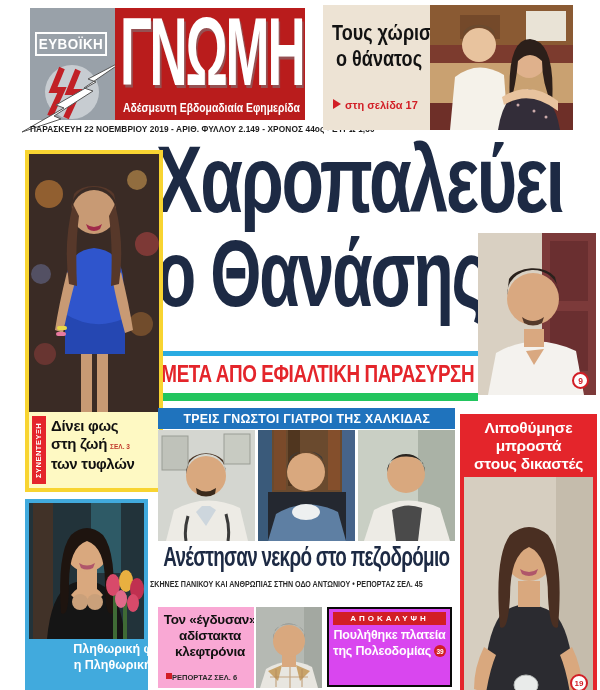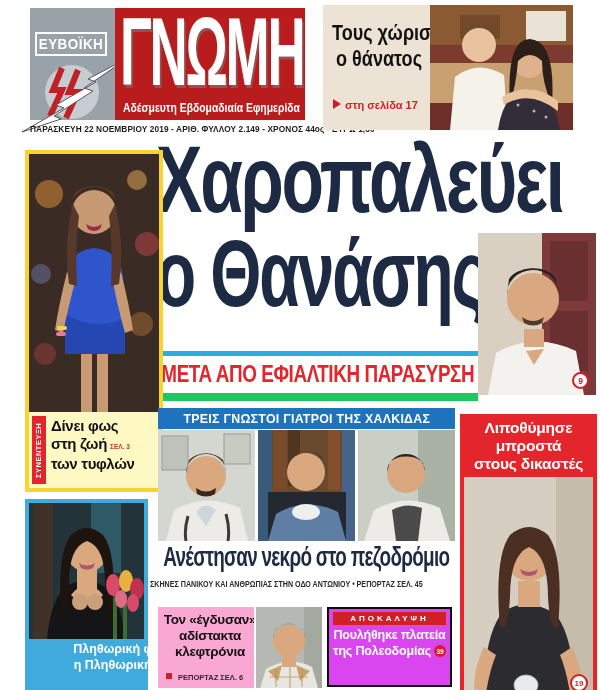--- a/index.html
+++ b/index.html
@@ -92,21 +92,21 @@
   #marietta-box{left:25px;top:499px;width:115px;height:183px;border:4px solid #41aadd;background:#41aadd;}
   #marietta-photo{left:0;top:0;width:115px;height:136px;}
   #marietta-caption{position:absolute;left:8px;top:138px;width:115px;text-align:right;color:#fff;
     font-weight:bold;font-size:12.5px;line-height:16px;margin-left:27px;}
   #marietta-ref{font-size:6.5px;margin-left:4px;}
 
   
   #theft-box{left:158px;top:607px;width:164px;height:81px;background:#f9a8d4;}
   #theft-title{position:absolute;left:5px;top:5px;width:94px;text-align:center;color:#111;
     font-weight:bold;font-size:13.5px;line-height:16px;letter-spacing:-.3px;}
-  #theft-ref{position:absolute;left:8px;bottom:6px;display:flex;align-items:flex-start;gap:6px;}
+  #theft-ref{position:absolute;left:8px;bottom:6px;display:flex;align-items:flex-start;gap:0;}
   #theft-ref .red-square{width:6px;height:6px;}
   #theft-ref span.txt{color:#2a2a2a;font-weight:bold;font-size:7.5px;white-space:nowrap;}
   #theft-photo{right:0;top:0;width:66px;height:81px;border-left:2px solid #fff;}
 
   
   #reveal-box{left:327px;top:607px;width:121px;height:76px;background:#d946ef;border:2.5px solid #0a0a0a;}
   #reveal-tag{position:absolute;left:4px;top:3px;right:4px;height:13px;background:#d21e26;
     display:flex;align-items:center;justify-content:center;}
   #reveal-tag span{color:#fff;font-weight:bold;font-size:8px;letter-spacing:3px;white-space:nowrap;}
   #reveal-title{position:absolute;left:0;top:19px;width:100%;text-align:center;color:#fff;

